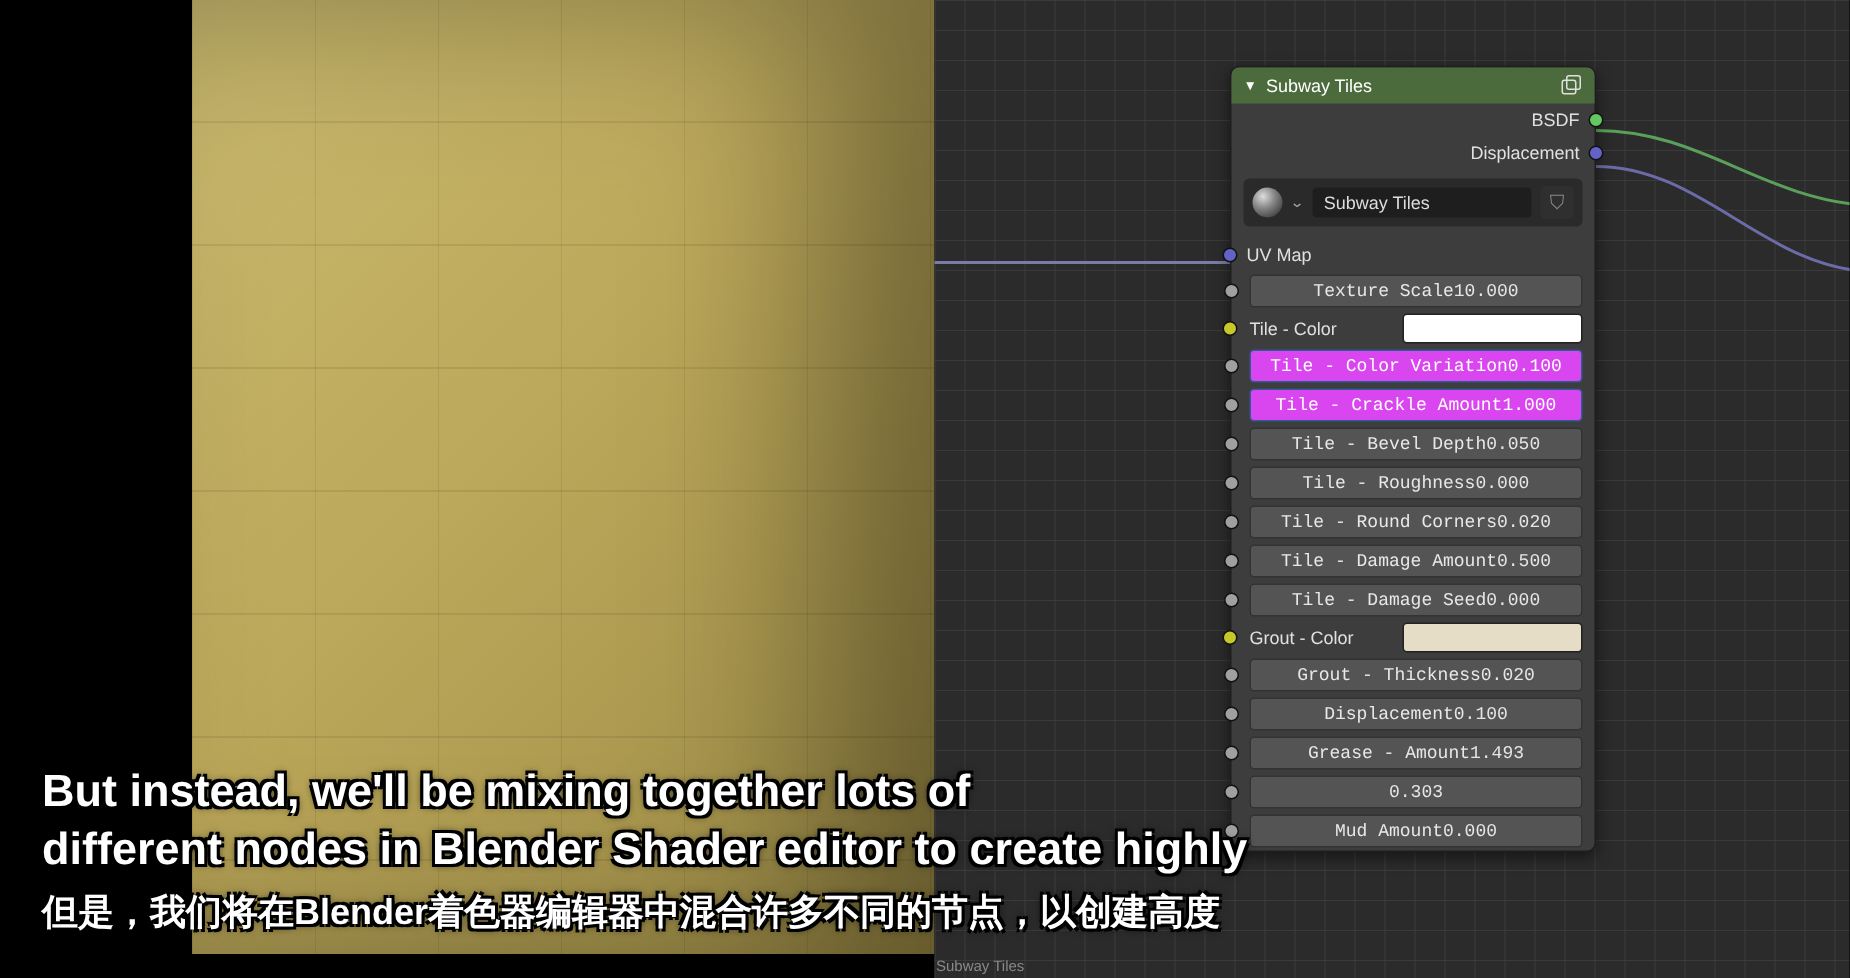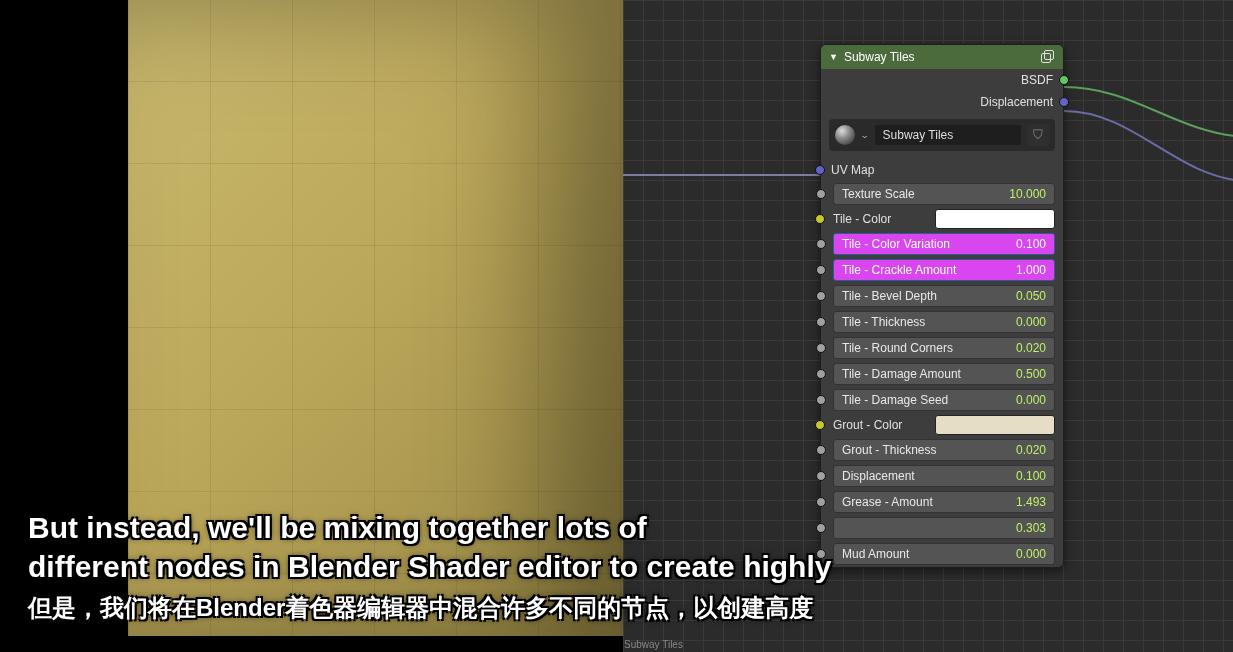--- a/index.html
+++ b/index.html
@@ -178,33 +178,34 @@
     padding: 2px 8px 2px 12px;
     position: relative;
     min-height: 24px;
   }
   .param-row .socket.in { left: -5px; }
 
   .param-field {
     flex: 1;
     display: flex;
     align-items: center;
-    justify-content: space-between;
+    justify-content: center;
     background: #545454;
     border: 1px solid #333;
     border-radius: 3px;
     padding: 3px 8px;
     color: #e8e8e8;
+    font-family: Liberation Mono, monospace;
   }
   .param-field.selected {
     background: #d946ef;
     border-color: #2e5a95;
     color: #fff;
   }
-  .param-value { color: #bef264; }
+  .param-value { color: #e5e5e5; }
   .param-field.selected .param-value { color: #fff; }
 
   .color-row {
     display: flex;
     align-items: center;
     gap: 24px;
     padding: 2px 8px 2px 12px;
     position: relative;
     min-height: 24px;
   }
@@ -354,21 +355,21 @@
           <span class="socket in float"></span>
           <div class="param-field">
             <span>Tile - Bevel Depth</span>
             <span class="param-value">0.050</span>
           </div>
         </div>
 
         <div class="param-row">
           <span class="socket in float"></span>
           <div class="param-field">
-            <span>Tile - Thickness</span>
+            <span>Tile - Roughness</span>
             <span class="param-value">0.000</span>
           </div>
         </div>
 
         <div class="param-row">
           <span class="socket in float"></span>
           <div class="param-field">
             <span>Tile - Round Corners</span>
             <span class="param-value">0.020</span>
           </div>

